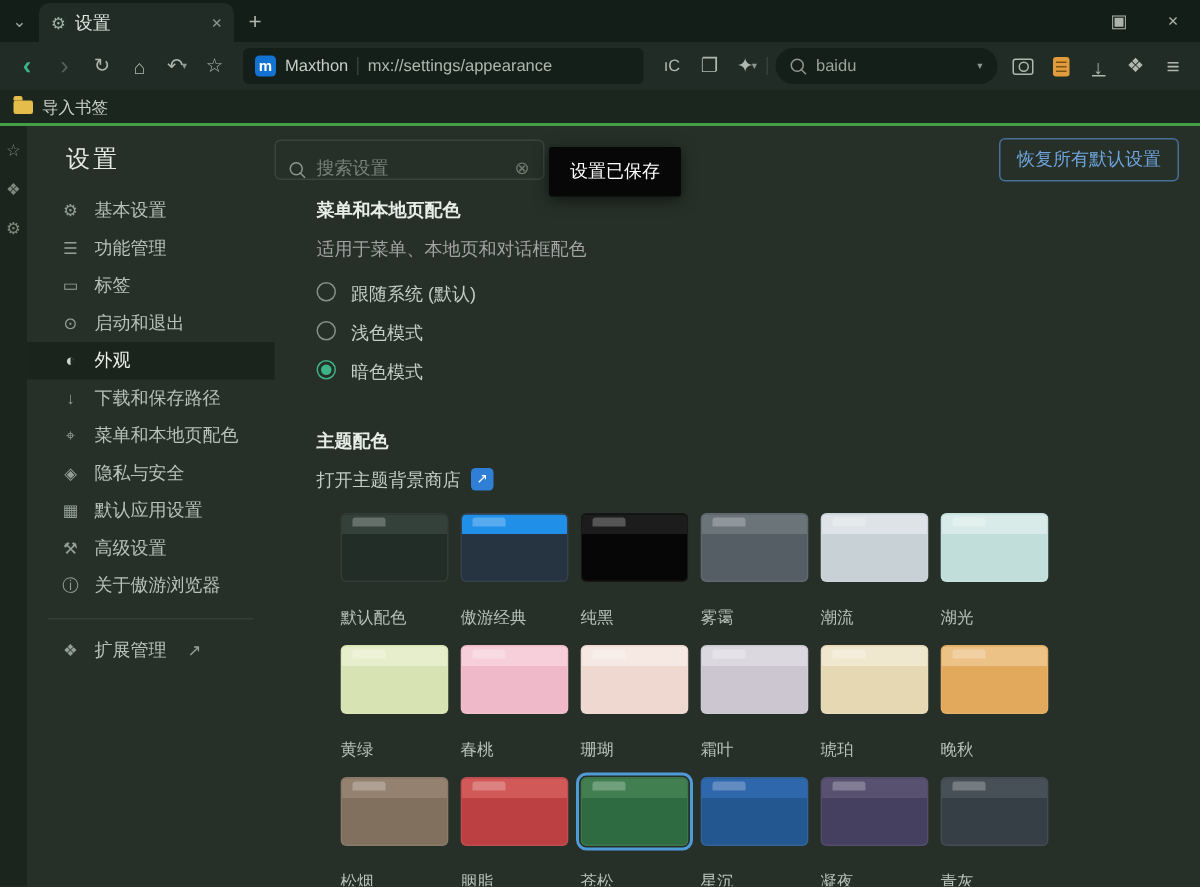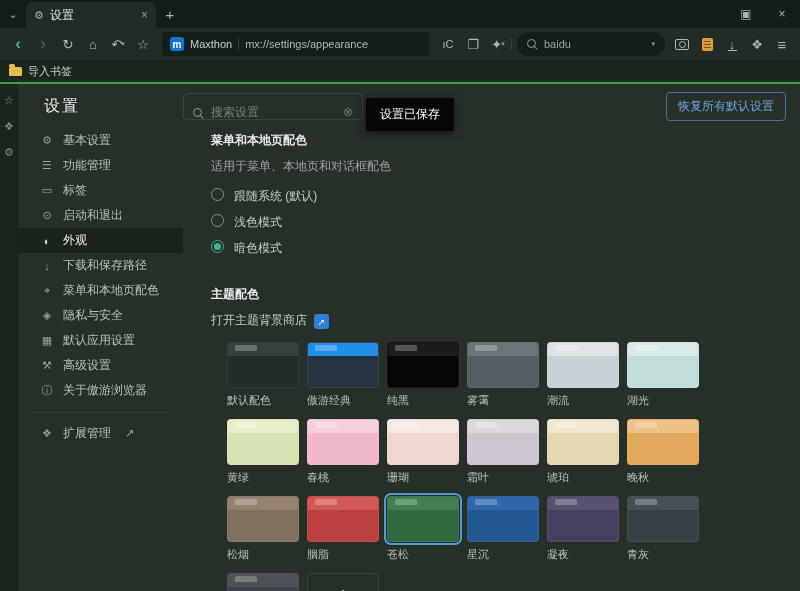--- a/index.html
+++ b/index.html
@@ -72,30 +72,30 @@
 
   .s-main{flex:1;padding:8px 0 0 28px;min-width:0;overflow:hidden}
   .sec-title{font-size:12px;font-weight:bold;color:#e8ede9;margin-bottom:9px}
   .sec-sub{font-size:12px;color:#a3a3a3;margin-bottom:13px}
   .radio-row{display:flex;align-items:flex-start;gap:10px;height:26px;font-size:12px;color:#c3ccc5;cursor:pointer}
   .radio{width:13px;height:13px;border:1.5px solid #87918a;border-radius:50%;position:relative;flex:0 0 auto}
   .radio.sel{border-color:var(--accent)}
   .radio.sel::after{content:"";position:absolute;inset:2px;background:var(--accent);border-radius:50%}
 
   .sec2{margin-top:20px}
-  .store-row{display:flex;align-items:flex-end;gap:7px;font-size:12px;color:#c3ccc5;margin:2px 0 13px;cursor:pointer}
+  .store-row{display:flex;align-items:flex-start;gap:7px;font-size:12px;color:#c3ccc5;margin:2px 0 13px;cursor:pointer}
   .store-ico{width:15px;height:15px;background:#2f7fd6;border-radius:3px;color:#fff;font-size:9px;display:flex;align-items:center;justify-content:center}
 
   .theme-grid{display:grid;grid-template-columns:repeat(6,72px);gap:11px 8px;margin-left:16px}
   .theme-card{cursor:pointer;width:72px}
   .thumb{width:72px;height:46px;border-radius:4px;position:relative;overflow:hidden;background:var(--body);border:1px solid rgba(255,255,255,.07)}
   .thumb .bar{position:absolute;top:0;left:0;right:0;height:13px;background:var(--top)}
   .thumb .ttab{position:absolute;top:2px;left:7px;width:22px;height:6px;border-radius:2px 2px 0 0;background:rgba(255,255,255,.25)}
   .theme-card.selected .thumb{outline:2px solid #4f9bd8;outline-offset:1px}
-  .theme-name{font-size:11px;color:#b7c1ba;margin-top:5px;white-space:nowrap;overflow:hidden}
+  .theme-name{font-size:11px;color:#b7c1ba;margin-top:16px;white-space:nowrap;overflow:hidden}
   .add-card .thumb{background:transparent;border:1px solid #39443c;display:flex;align-items:center;justify-content:center;font-size:22px;color:#cfd6d0}
 
   .toast{position:absolute;top:14px;left:348px;background:#070707;color:#fff;font-size:12px;padding:8px 14px;border-radius:2px;box-shadow:0 2px 10px rgba(0,0,0,.55);z-index:5;white-space:nowrap}
 </style>
 </head>
 <body>
 
 <div class="titlebar">
   <div class="tb-menu">
     <span>⌄</span>

